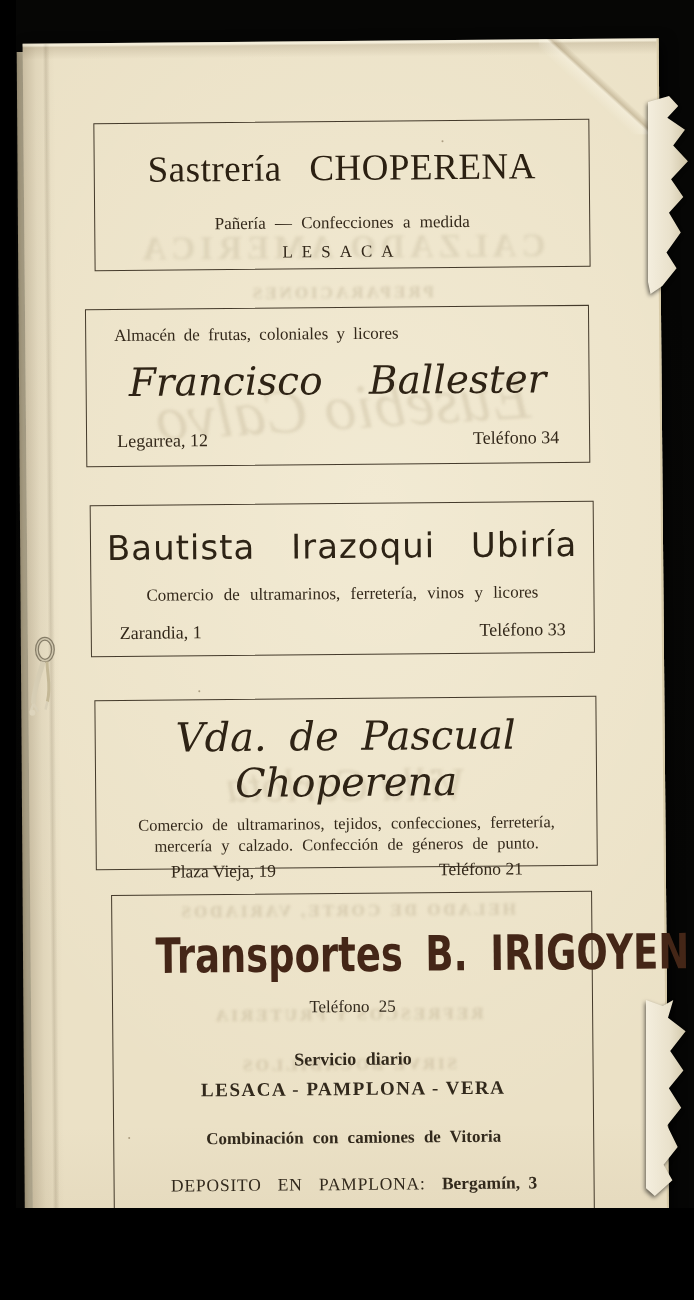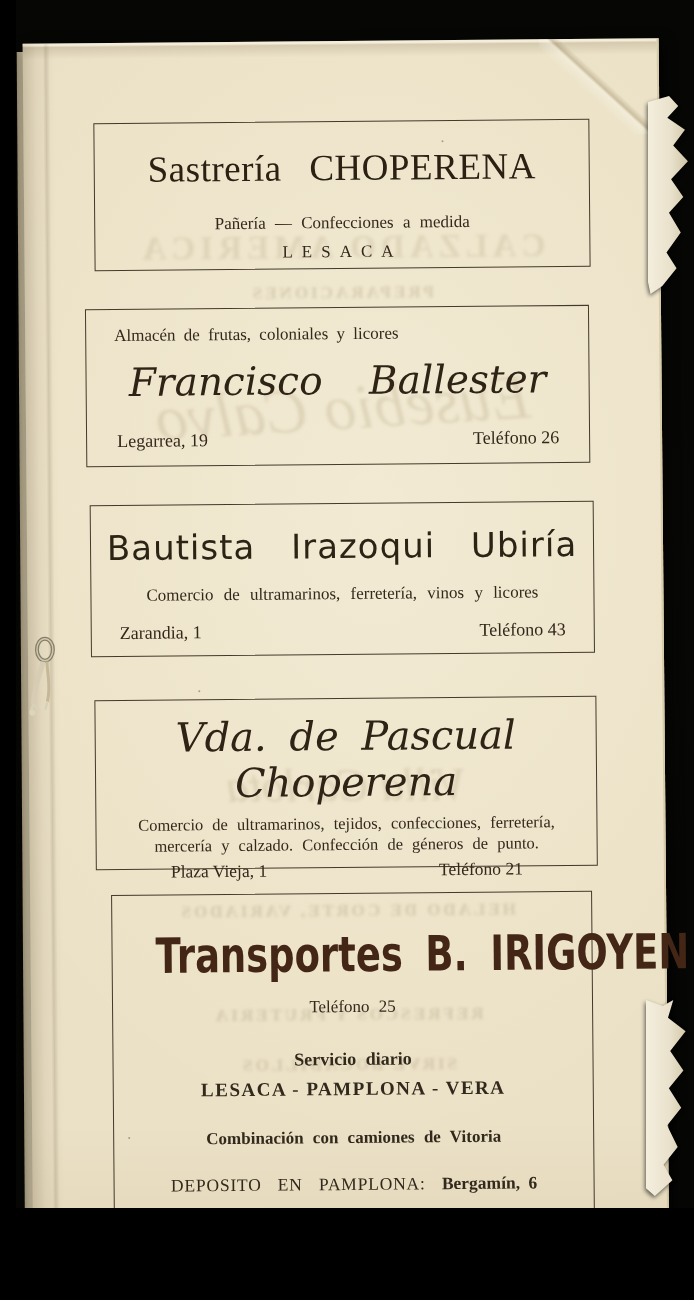--- a/index.html
+++ b/index.html
@@ -136,52 +136,52 @@
     <div class="ad ad1">
       <div class="title">Sastrería CHOPERENA</div>
       <div class="line1">Pañería — Confecciones a medida</div>
       <div class="line2">LESACA</div>
     </div>
 
     <div class="ad ad2">
       <div class="tagline">Almacén de frutas, coloniales y licores</div>
       <div class="name">Francisco Ballester</div>
       <div class="adrow">
-        <span>Legarrea, 19</span>
-        <span>Teléfono 26</span>
+        <span>Legarrea, 12</span>
+        <span>Teléfono 34</span>
       </div>
     </div>
 
     <div class="ad ad3">
       <div class="name">Bautista Irazoqui Ubiría</div>
       <div class="tagline">Comercio de ultramarinos, ferretería, vinos y licores</div>
       <div class="adrow">
         <span>Zarandia, 1</span>
-        <span>Teléfono 43</span>
+        <span>Teléfono 33</span>
       </div>
     </div>
 
     <div class="ad ad4">
       <div class="name">Vda. de Pascual Choperena</div>
       <div class="tagline">Comercio de ultramarinos, tejidos, confecciones, ferretería, mercería y calzado. Confección de géneros de punto.</div>
       <div class="adrow">
-        <span>Plaza Vieja, 1</span>
+        <span>Plaza Vieja, 19</span>
         <span>Teléfono 21</span>
       </div>
     </div>
 
     <div class="ad ad5">
       <div class="name">Transportes B. IRIGOYEN</div>
       <div class="tel1">Teléfono 25</div>
       <div class="service">Servicio diario</div>
       <div class="route">LESACA - PAMPLONA - VERA</div>
       <div class="comb">Combinación con camiones de Vitoria</div>
       <div class="deposit">
         <span>DEPOSITO EN PAMPLONA:</span>
-        <b>Bergamín, 6</b>
+        <b>Bergamín, 3</b>
       </div>
       <div class="tel2">Teléfono 2718</div>
     </div>
 
     <div class="speck" style="left:418px;top:100px;"></div>
     <div class="speck" style="left:170px;top:648px;"></div>
     <div class="speck" style="left:96px;top:1094px;"></div>
     <div class="speck" style="left:300px;top:1228px;"></div>
   </div>
 

